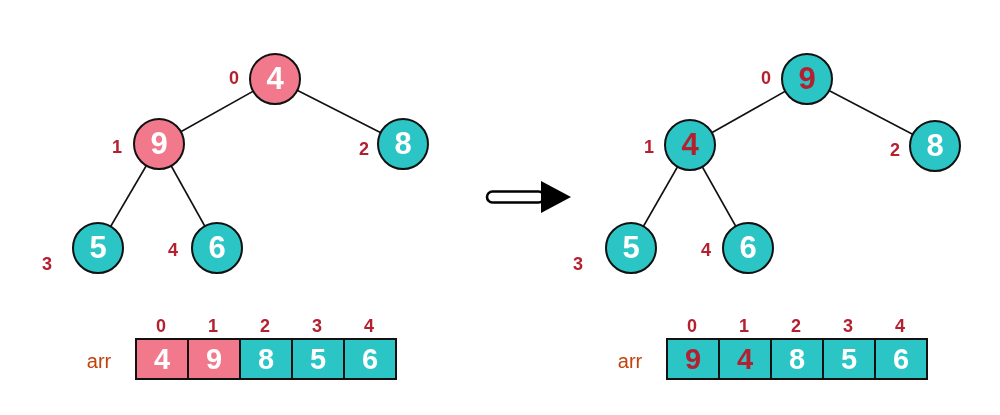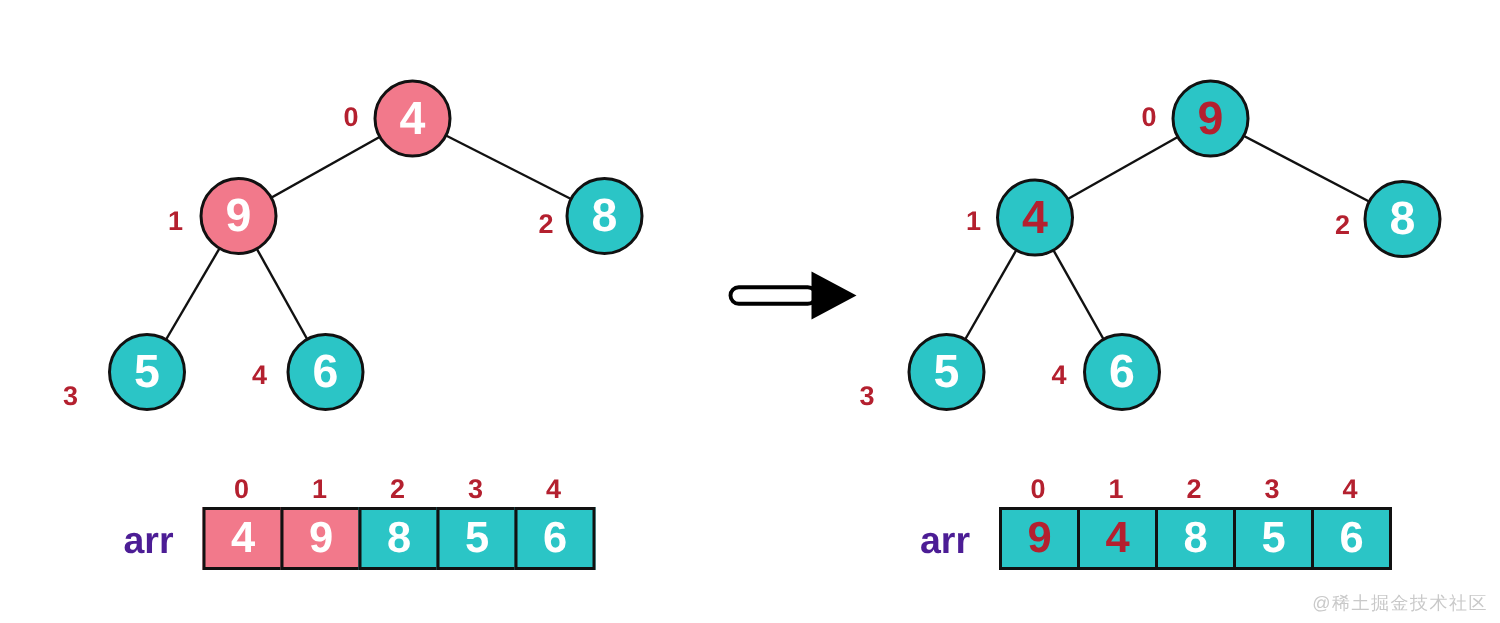--- a/index.html
+++ b/index.html
@@ -38,23 +38,23 @@
     color: #B4202F;
     font-size: 18px;
     font-weight: bold;
     line-height: 1;
   }
 
   
   .arr-label {
     position: absolute;
     transform: translate(-50%, -50%);
-    color: #4c1d95;
-    font-size: 25px;
-    font-weight: bold;
+    color: #c2410c;
+    font-size: 20px;
+    font-weight: normal;
   }
   .idx-row { position: absolute; display: flex; }
   .aidx {
     display: inline-block;
     width: 52px;
     text-align: center;
     color: #B4202F;
     font-size: 18px;
     font-weight: bold;
   }
@@ -197,14 +197,13 @@
         <span>8</span>
       </div>
     <div class="cell" data-variant="teal">
         <span>5</span>
       </div>
     <div class="cell" data-variant="teal">
         <span>6</span>
       </div>
   </div>
 
-  <div class="watermark">@稀土掘金技术社区</div>
 </div>
 
 </body></html>

